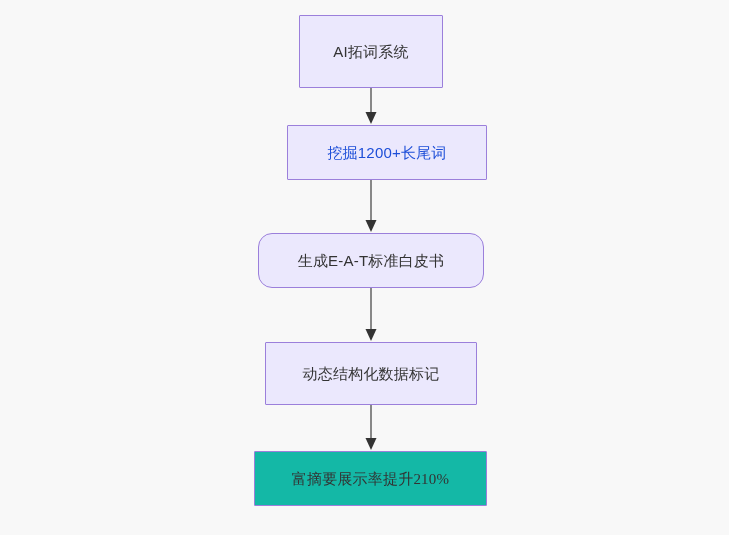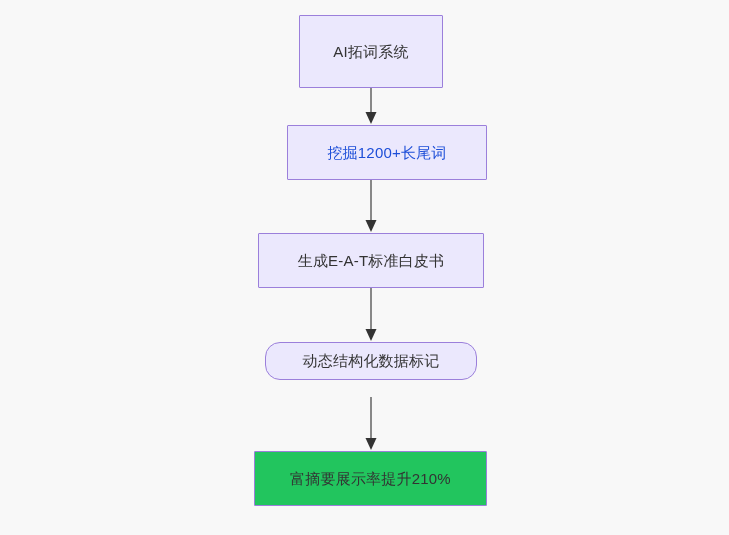--- a/index.html
+++ b/index.html
@@ -77,23 +77,23 @@
       <polygon points="7,53 1.5,41 12.5,41" fill="#333333"></polygon>
     </svg>
   </div>
 
   <div class="node" id="node-0" style="left: 299px; top: 15px; width: 144px; height: 73px; background: rgb(235, 232, 253); border-color: rgb(155, 127, 219); color: rgb(51, 51, 51);">
     <span class="node-label">AI拓词系统</span>
   </div>
   <div class="node" id="node-1" style="left: 275px; top: 125px; width: 200px; height: 55px; background: rgb(235, 232, 253); border-color: rgb(155, 127, 219); color: #1d4ed8; margin-left: 12px;">
     <span class="node-label">挖掘1200+长尾词</span>
   </div>
-  <div class="node" id="node-2" style="left: 258px; top: 233px; width: 226px; height: 55px; background: rgb(235, 232, 253); border-color: rgb(155, 127, 219); color: rgb(51, 51, 51);">
+  <div class="node" id="node-2" style="left: 258px; top: 233px; width: 226px; height: 55px; background: rgb(235, 232, 253); border-color: rgb(155, 127, 219); color: rgb(51, 51, 51); border-radius: 14px;">
     <span class="node-label">生成E-A-T标准白皮书</span>
   </div>
-  <div class="node" id="node-3" style="left: 265px; top: 342px; width: 212px; height: 38px; background: rgb(235, 232, 253); border-color: rgb(155, 127, 219); color: rgb(51, 51, 51); border-radius: 15px;">
+  <div class="node" id="node-3" style="left: 265px; top: 342px; width: 212px; height: 63px; background: rgb(235, 232, 253); border-color: rgb(155, 127, 219); color: rgb(51, 51, 51);">
     <span class="node-label">动态结构化数据标记</span>
   </div>
-  <div class="node" id="node-4" style="left: 254px; top: 451px; width: 233px; height: 55px; background: #22c55e; border-color: rgb(155, 127, 219); color: rgb(51, 51, 51);">
+  <div class="node" id="node-4" style="left: 254px; top: 451px; width: 233px; height: 55px; background: #14b8a6; border-color: rgb(155, 127, 219); color: rgb(51, 51, 51); font-family: Liberation Serif, serif;">
     <span class="node-label">富摘要展示率提升210%</span>
   </div>
 
 </div>
 
 </body></html>

